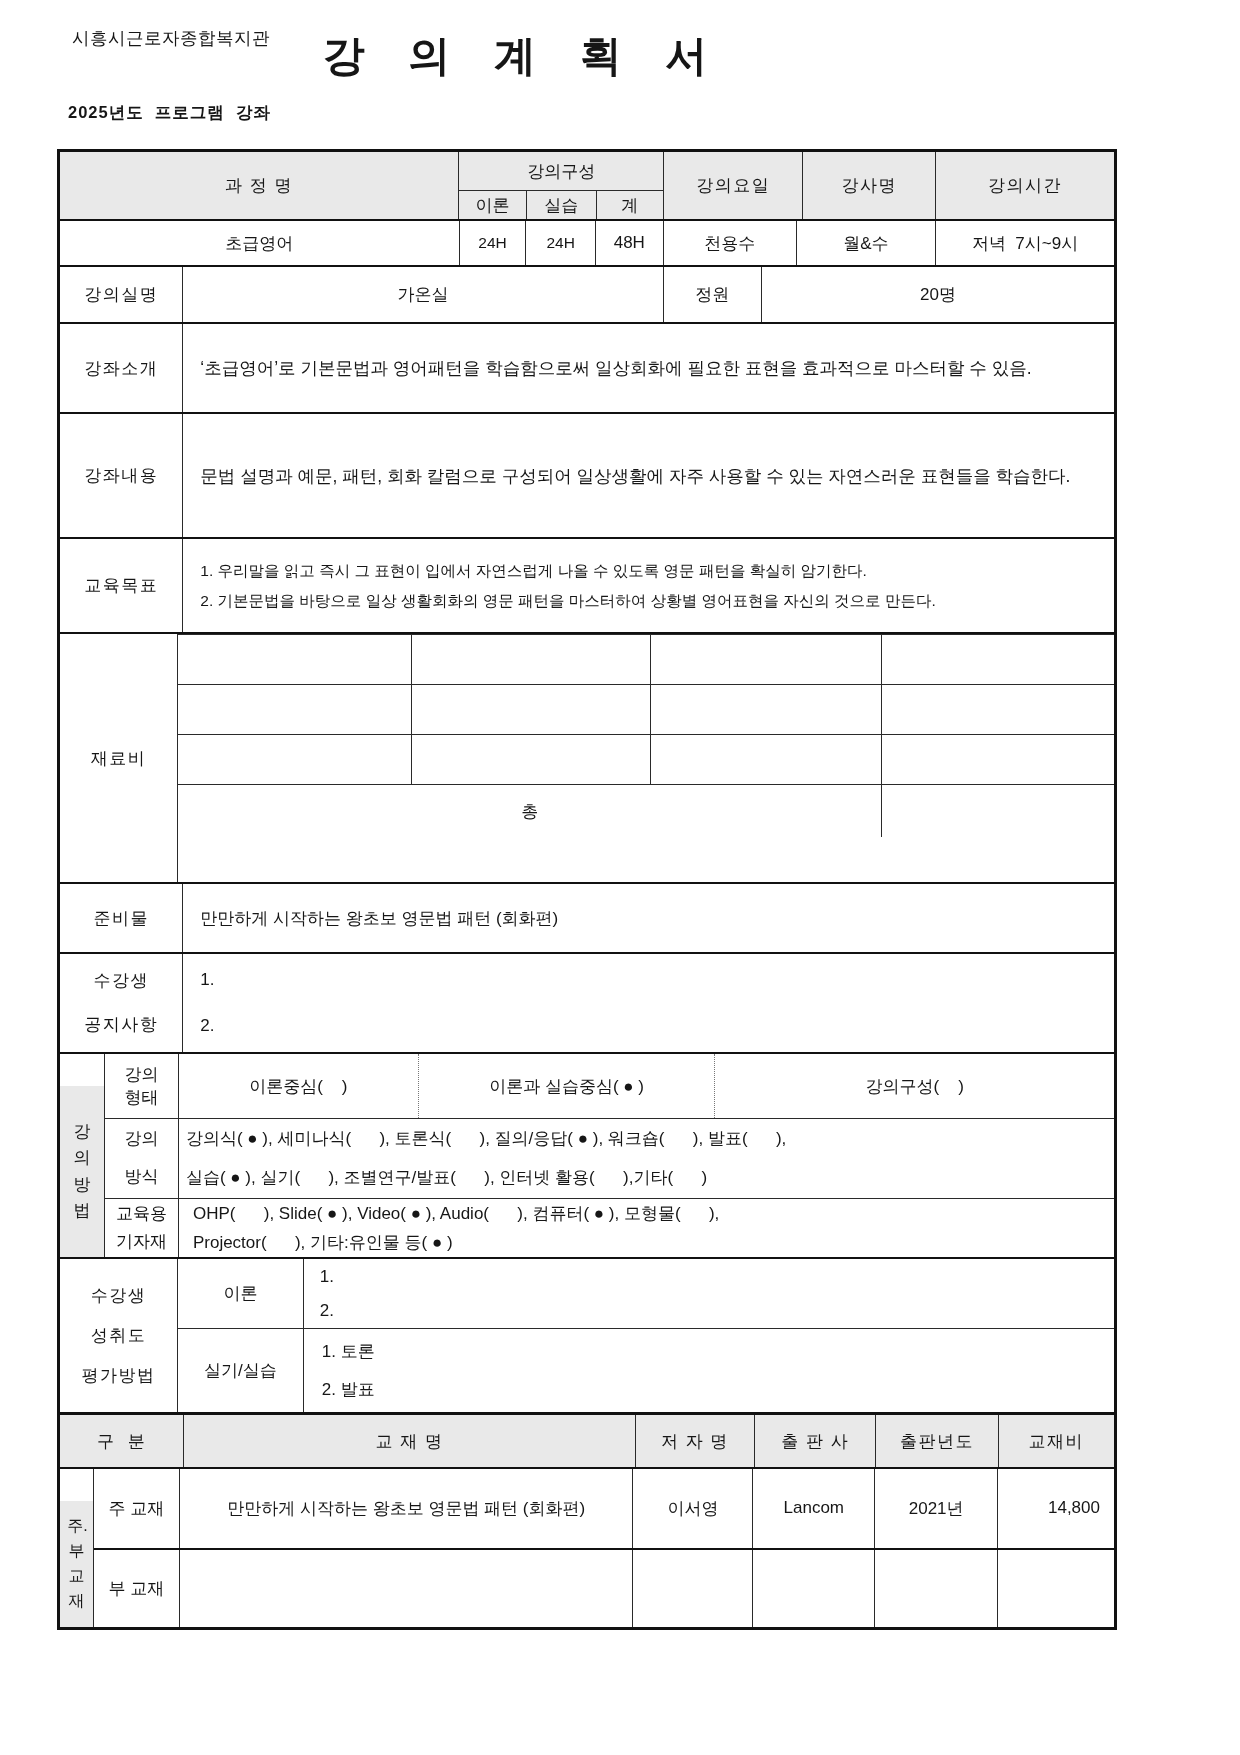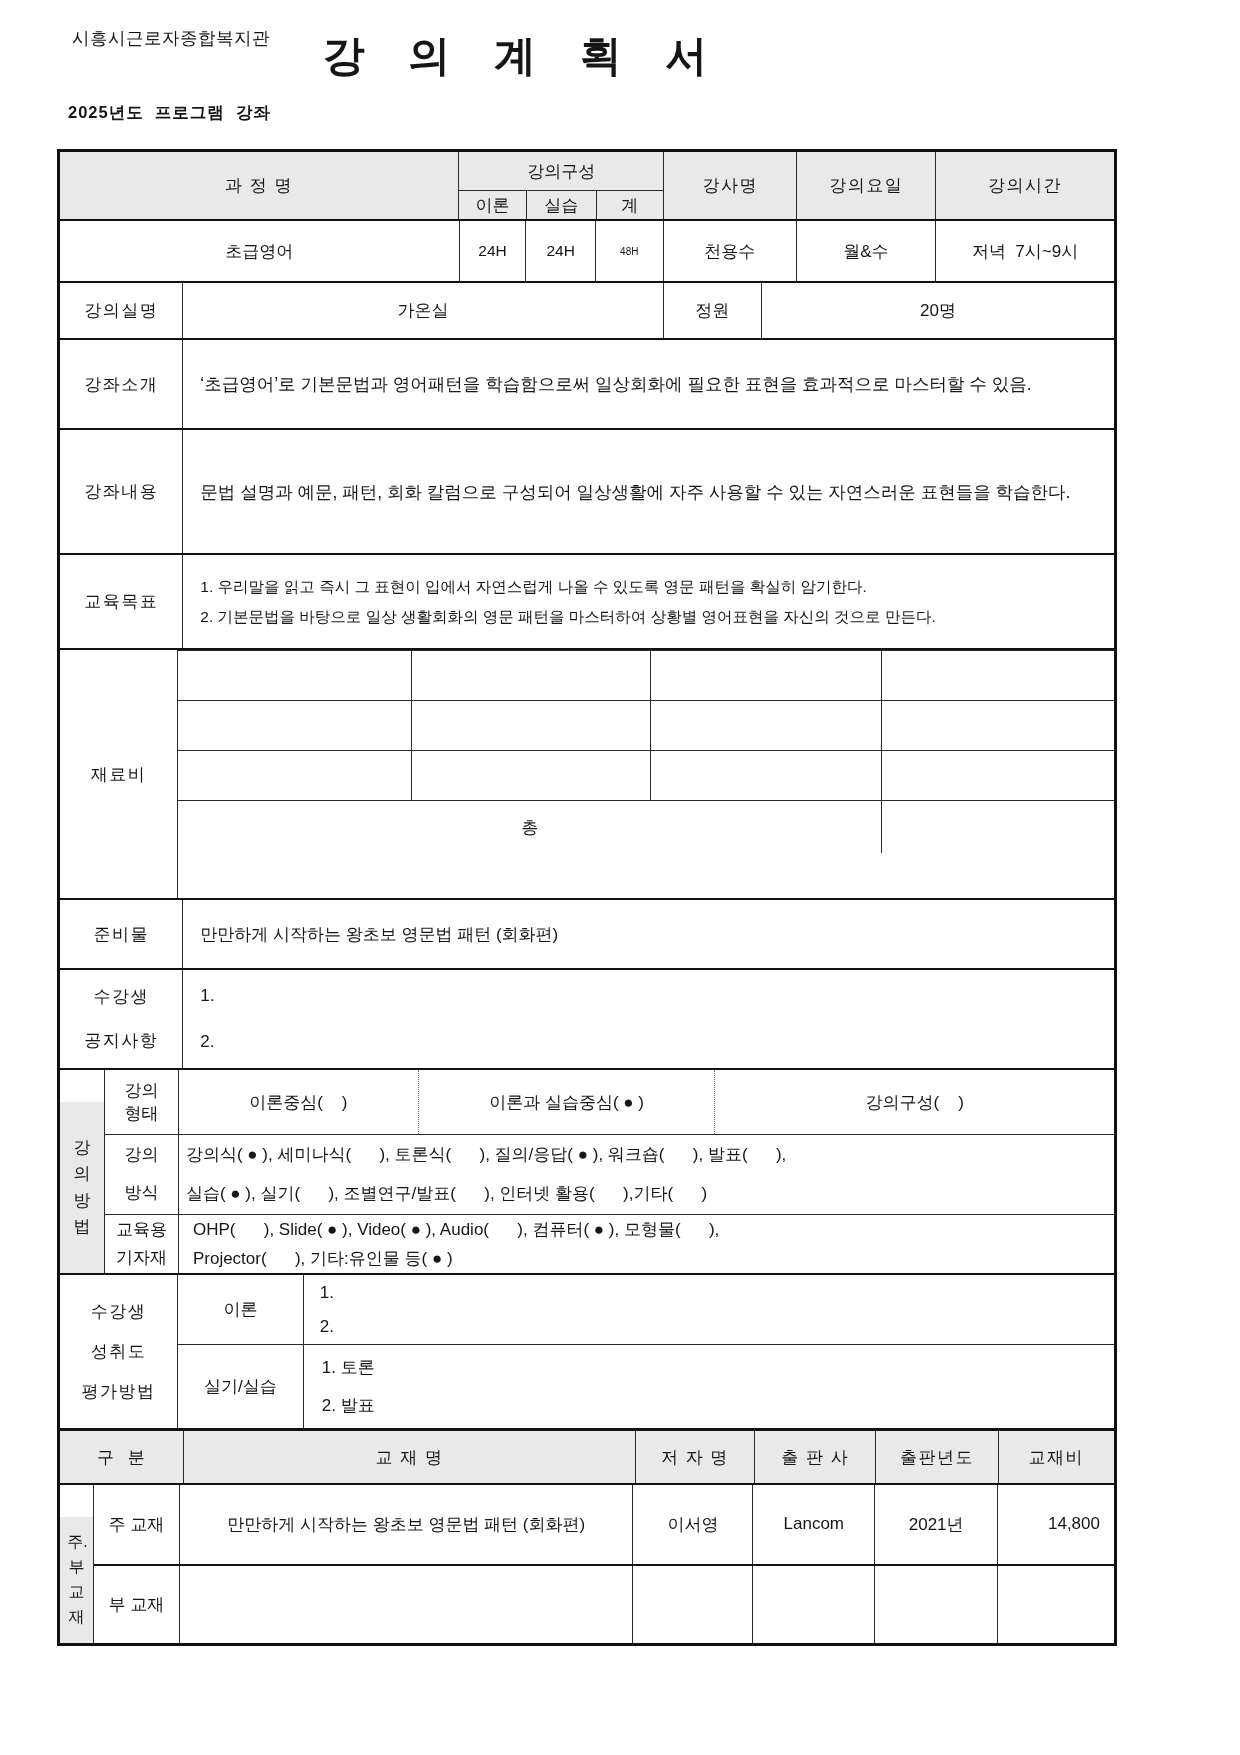--- a/index.html
+++ b/index.html
@@ -42,30 +42,30 @@
   <div class="row" style="height:67px">
     <div class="c gray lab" style="width:401px">과 정 명</div>
     <div class="col bl" style="width:205px">
       <div class="c gray" style="height:38px">강의구성</div>
       <div class="row bt1" style="height:29px">
         <div class="c gray" style="width:67px">이론</div>
         <div class="c gray bl" style="width:70px">실습</div>
         <div class="c gray bl" style="width:68px">계</div>
       </div>
     </div>
+    <div class="c gray bl lab" style="width:140px">강의요일</div>
     <div class="c gray bl lab" style="width:134px">강사명</div>
-    <div class="c gray bl lab" style="width:140px">강의요일</div>
     <div class="c gray bl lab" style="width:180px">강의시간</div>
   </div>
 
-  <div class="row bt2" style="height:62px">
+  <div class="row bt2" style="height:46px">
     <div class="c" style="width:401px">초급영어</div>
     <div class="c bl" style="width:67px;font-size:15.5px">24H</div>
     <div class="c bl" style="width:70px;font-size:15.5px">24H</div>
-    <div class="c bl" style="width:68px;font-size:10px">48H</div>
+    <div class="c bl" style="width:68px;font-size:17px">48H</div>
     <div class="c bl" style="width:134px">천용수</div>
     <div class="c bl" style="width:140px">월&amp;수</div>
     <div class="c bl" style="width:180px">저녁  7시~9시</div>
   </div>
 
   <div class="row bt2" style="height:57px">
     <div class="c lab" style="width:123px">강의실명</div>
     <div class="c bl" style="width:483px">가온실</div>
     <div class="c bl" style="width:99px">정원</div>
     <div class="c bl" style="width:355px">20명</div>

